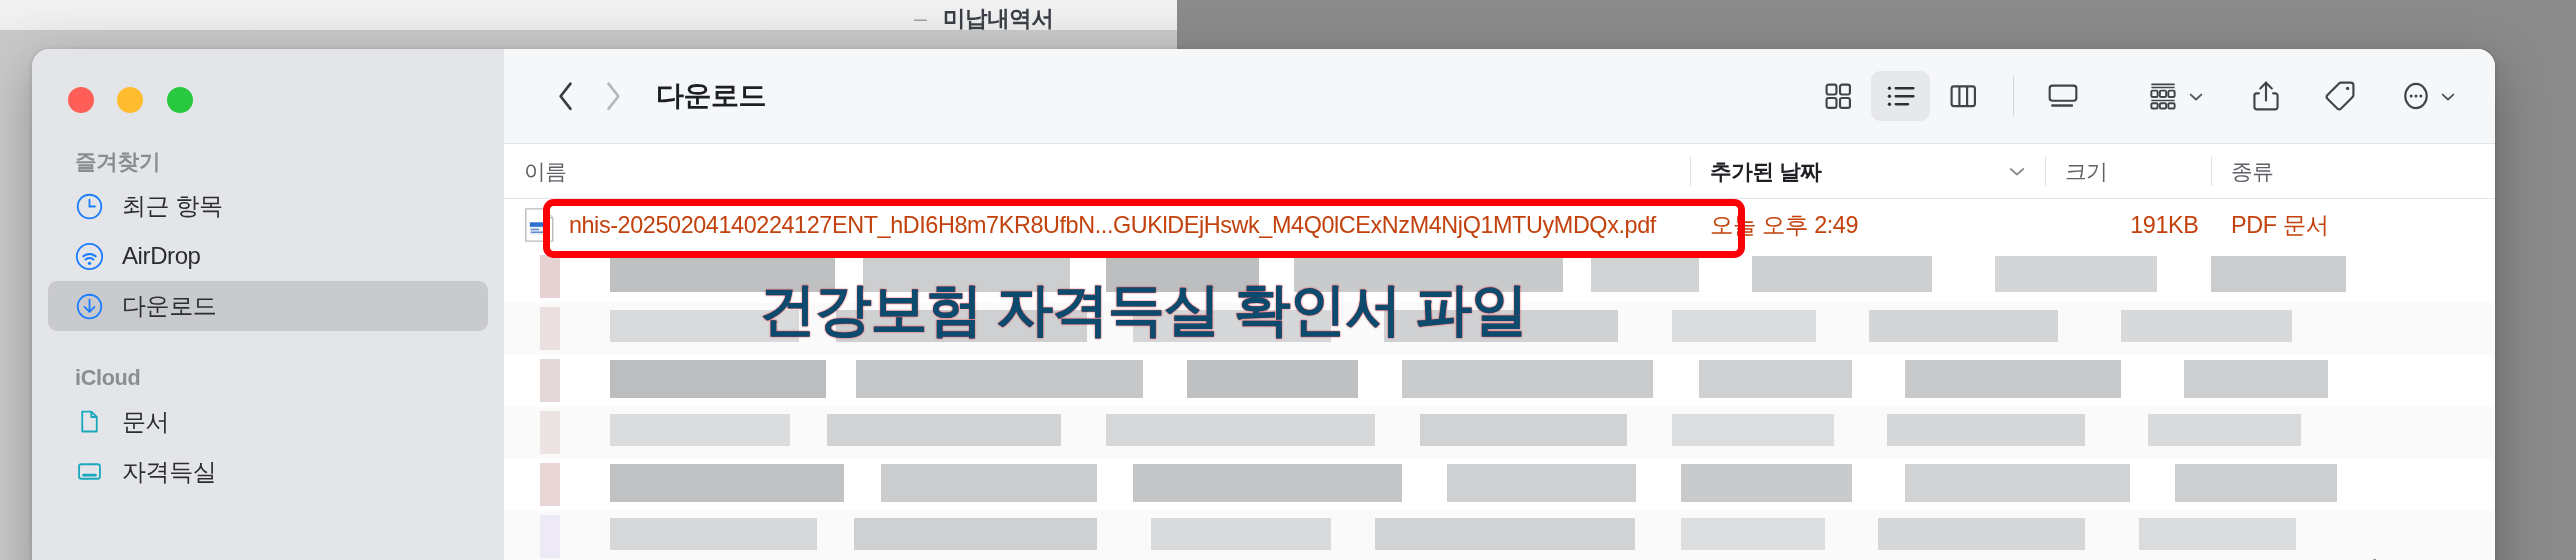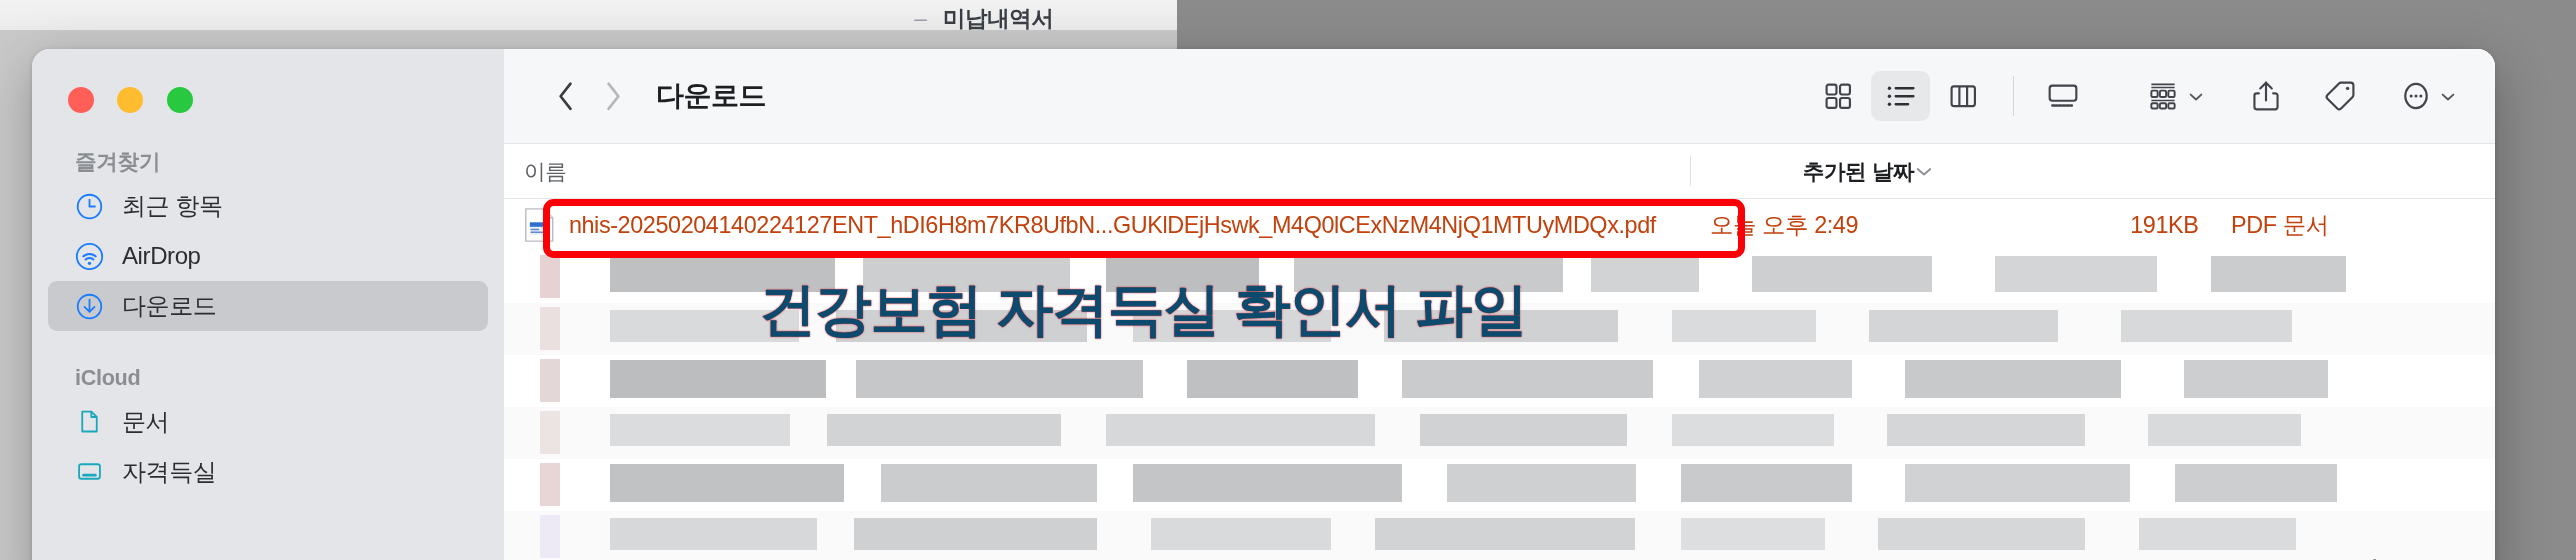--- a/index.html
+++ b/index.html
@@ -198,21 +198,21 @@
     display: flex; align-items: center;
     padding-left: 20px;
     position: relative;
   }
   .ch + .ch::before {
     content: "";
     position: absolute; left: 0; top: 12.6px; bottom: 12.6px; width: 0.9px;
     background: #dfe1e4;
   }
   .ch-name { width: 1186px; flex: 0 0 1186px; }
-  .ch-date { width: 355px; flex: 0 0 355px; font-weight: bold; color: #1d1f23; justify-content: center; padding-right: 18px; }
+  .ch-date { width: 355px; flex: 0 0 355px; font-weight: bold; color: #1d1f23; justify-content: space-between; padding-right: 18px; }
   .ch-size { width: 166px; flex: 0 0 166px; }
   .ch-kind { width: 216px; flex: 0 0 216px; }
 
   
   .filelist { position: relative; background: #fff; height: 389px; overflow: hidden; }
   .row {
     display: flex;
     align-items: center;
     height: 52px;
     font-size: 23.4px;
@@ -444,20 +444,26 @@
     <div class="colhead">
       <div class="ch ch-name">
         <span>이름</span>
       </div>
       <div class="ch ch-date">
         <span>추가된 날짜</span>
         <svg width="20" height="12.6" viewBox="0 0 22 14" fill="none" stroke="#8a8d92" stroke-width="2" stroke-linecap="round" stroke-linejoin="round">
           <path d="M4 4.5 11 10.5 18 4.5"></path>
         </svg>
       </div>
+      <div class="ch ch-size">
+        <span>크기</span>
+      </div>
+      <div class="ch ch-kind">
+        <span>종류</span>
+      </div>
     </div>
 
     <div class="filelist">
 
       <div class="row">
         <div class="c-name">
           <svg class="pdf-icon" viewBox="0 0 34 40">
             <path d="M2 2h20l10 10v26H2z" fill="#ffffff" stroke="#b9bcc1" stroke-width="1.6" stroke-linejoin="round"></path>
             <path d="M22 2v10h10" fill="#eceef1" stroke="#b9bcc1" stroke-width="1.6" stroke-linejoin="round"></path>
             <rect x="6.5" y="17" width="21" height="14" fill="#e9edf4"></rect>

